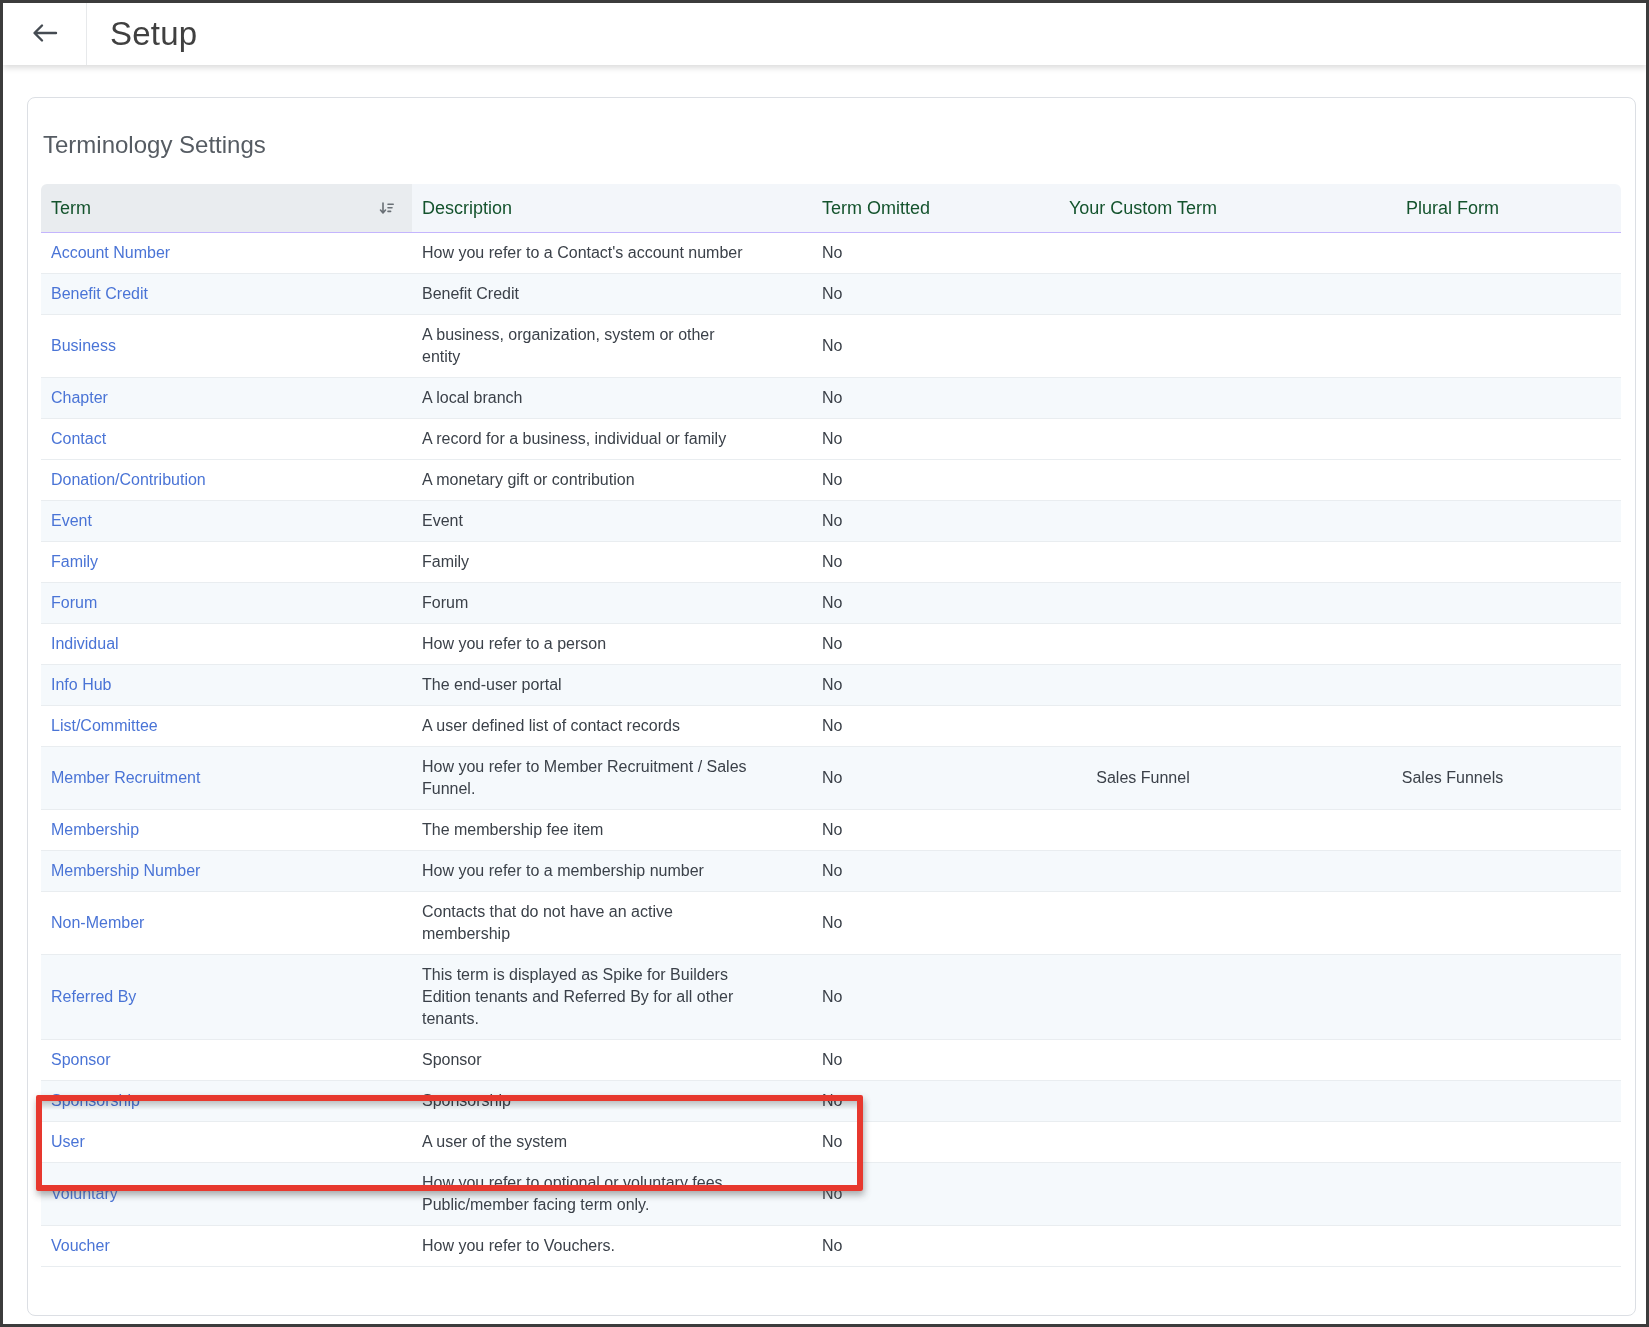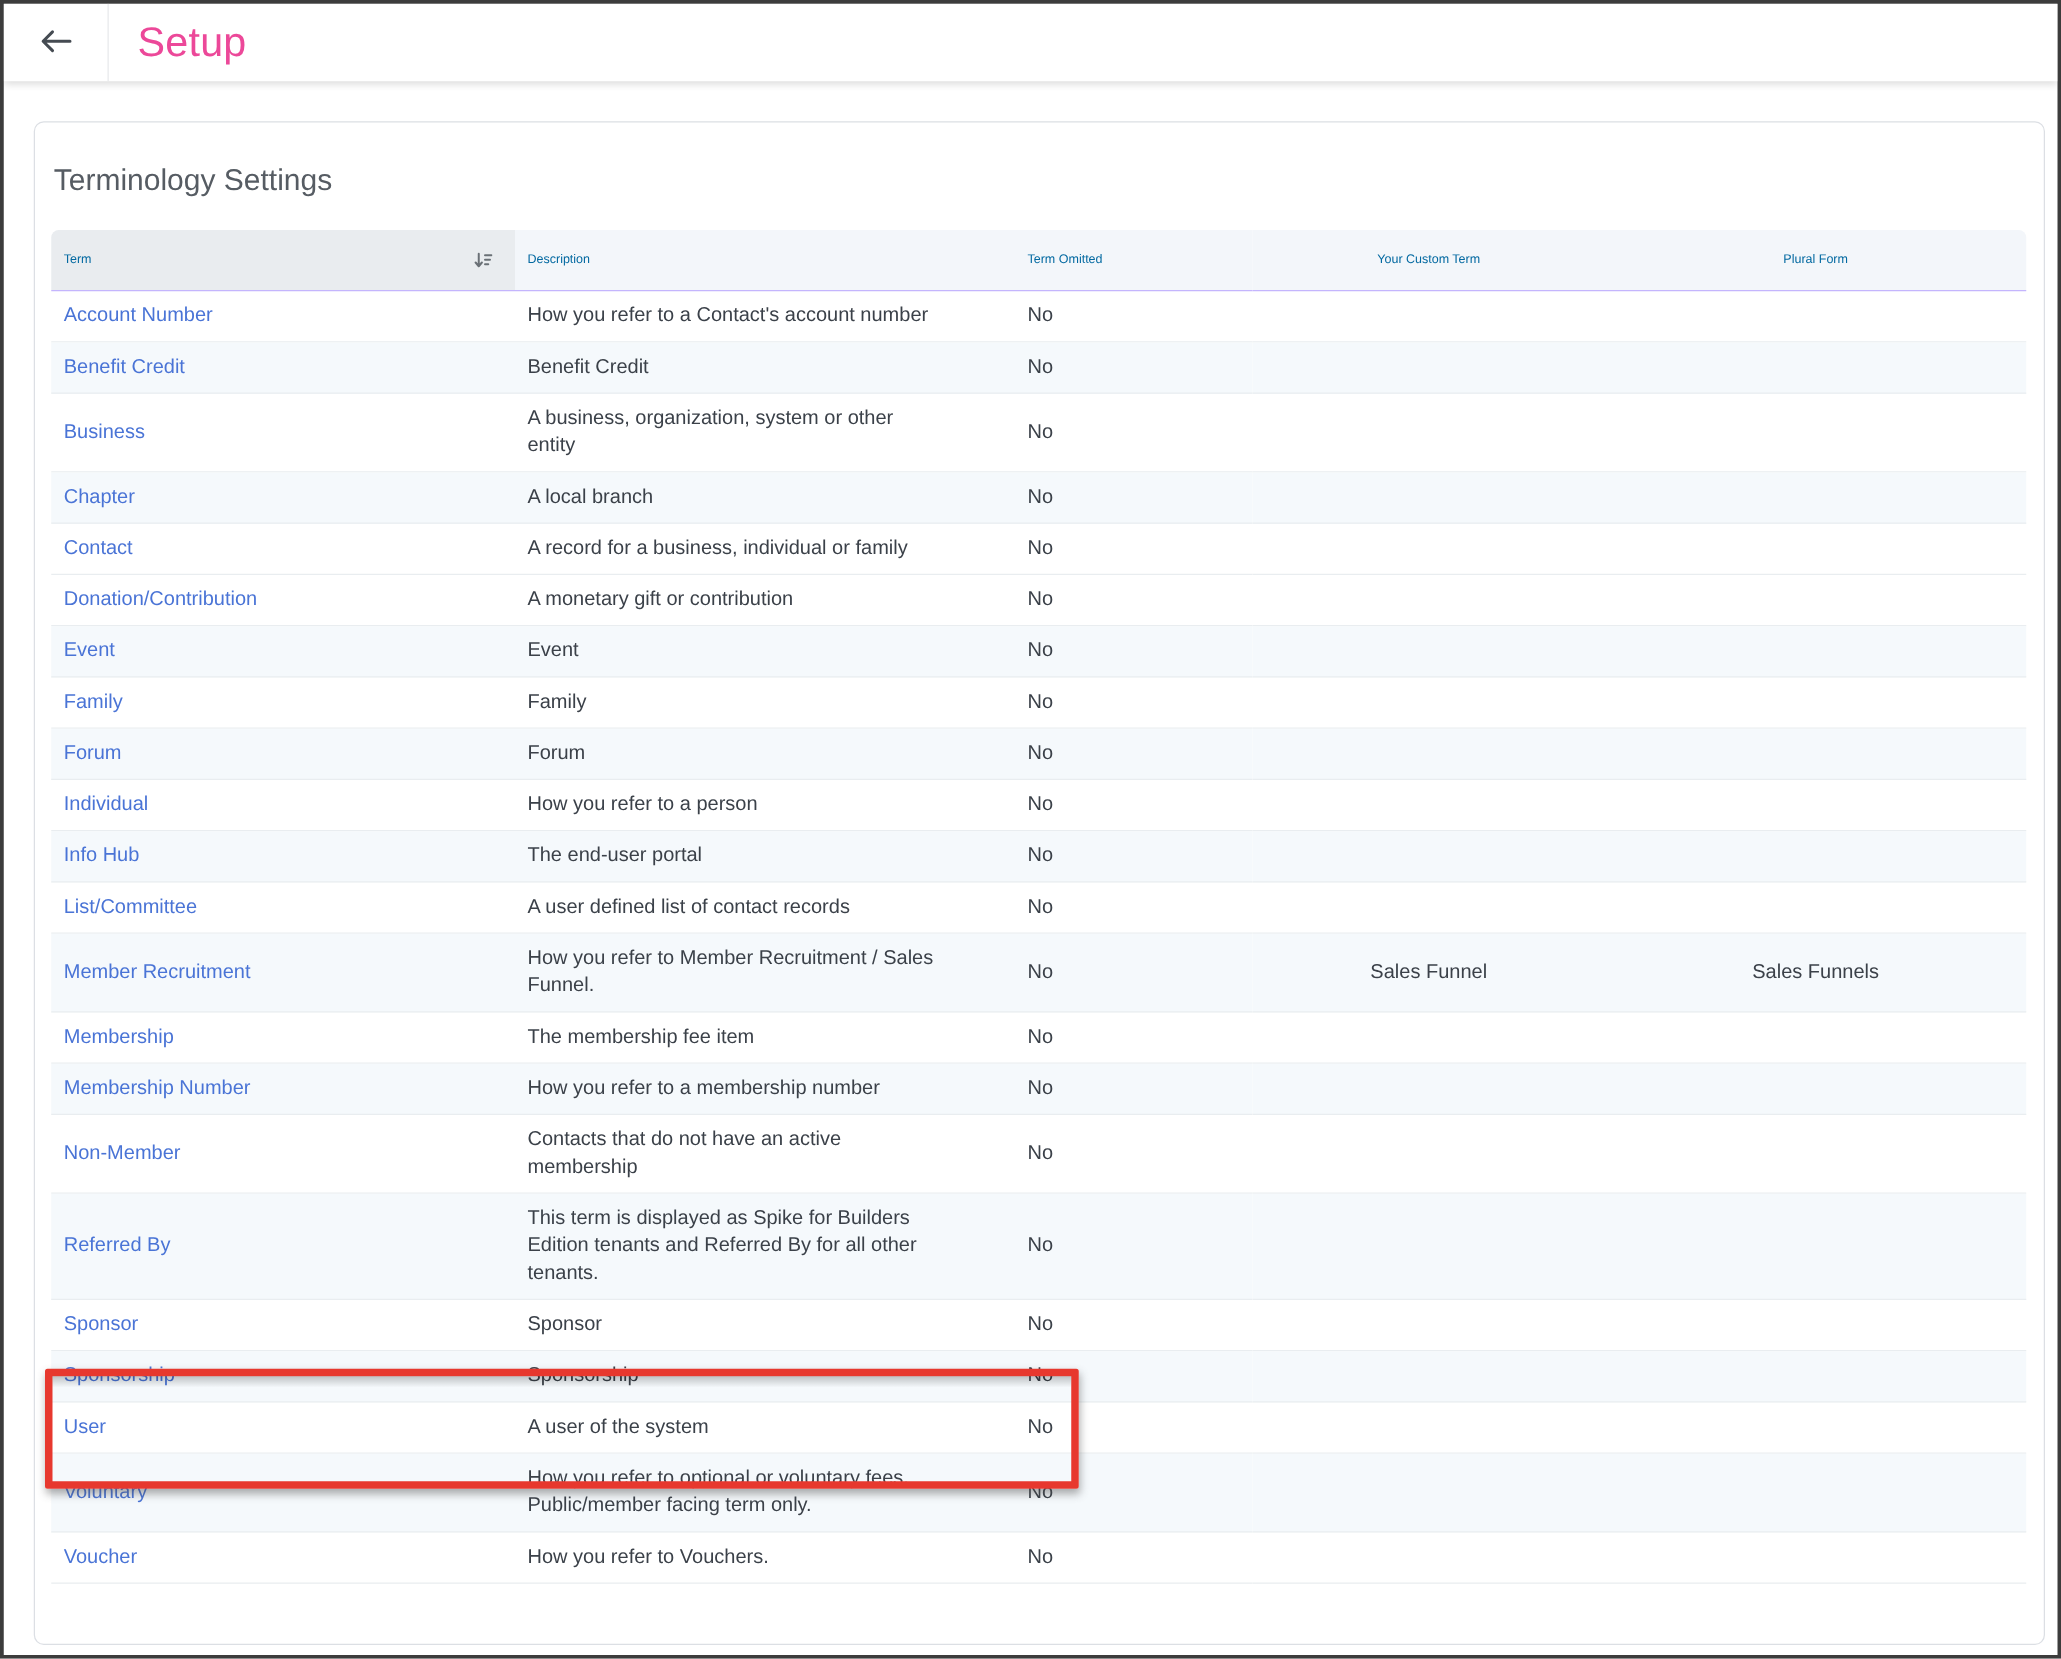--- a/index.html
+++ b/index.html
@@ -36,21 +36,21 @@
   }
   .topbar-divider {
     width: 1px;
     height: 100%;
     background: #e7e9eb;
   }
   .page-title {
     margin-left: 23px;
     font-size: 33px;
     font-weight: 400;
-    color: #ec4899;
+    color: #404040;
     letter-spacing: 0.2px;
   }
 
   
   .content {
     padding: 32px 10px 6px 24px;
   }
   .card {
     background: #ffffff;
     border: 1px solid #dcdfe4;
@@ -75,23 +75,23 @@
     font-size: 16px;
     color: #3b4149;
   }
   .term-table th, .term-table td {
     vertical-align: middle;
     text-align: left;
     line-height: 22px;
   }
   .term-table thead th {
     background: #f3f6fa;
-    color: #0369a1;
+    color: #14532d;
     font-weight: 400;
-    font-size: 10px;
+    font-size: 18px;
     padding: 13px 10px;
   }
   .term-table thead th.th-term {
     background: #e9ecef;
     border-top-left-radius: 6px;
     cursor: pointer;
   }
   .term-table thead th.th-plural { border-top-right-radius: 6px; }
   .th-term-inner {
     display: flex;

